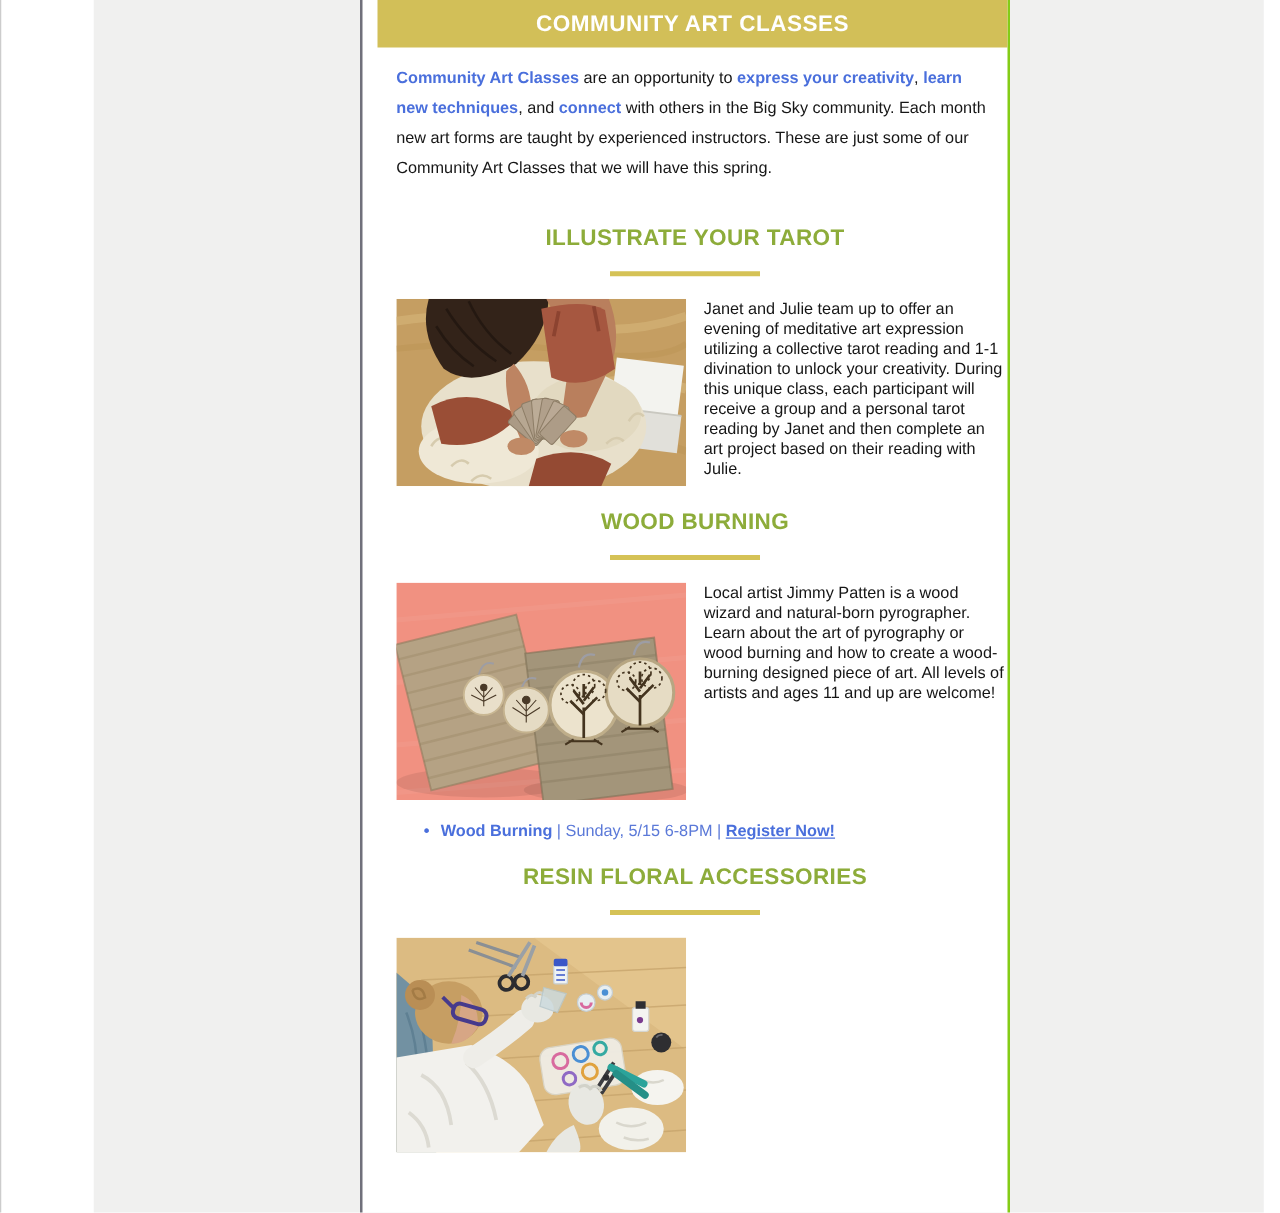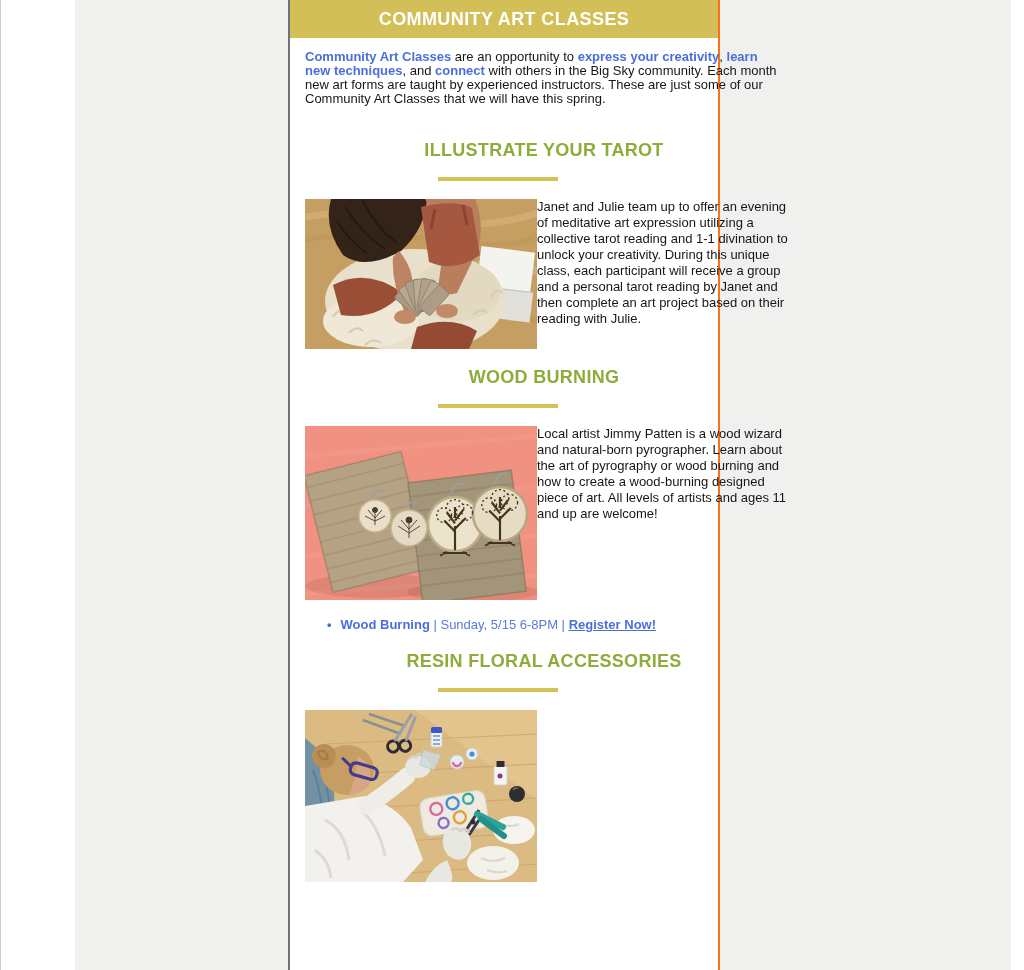--- a/index.html
+++ b/index.html
@@ -7,37 +7,37 @@
   body {
     position:relative;
     background:#ffffff;
     font-family:"Liberation Sans","DejaVu Sans",sans-serif;
     overflow:hidden;
     color:#151515;
   }
   .edge-line { position:absolute; left:0; top:0; width:1px; height:100%; background:#cccccc; }
   .gray-panel { position:absolute; left:75px; top:0; width:936px; height:100%; background:#f0f0ef; }
   .email-column {
-    position:absolute; left:288px; top:0; width:432px; height:100%;
+    position:absolute; left:288px; top:0; width:520px; height:100%;
     background:#ffffff;
-    border-left:2px solid #70707b; border-right:2px solid #f97316;
+    border-left:2px solid #70707b; border-right:2px solid #84cc16;padding-left:12px;
   }
   .header-bar { height:38px; background:#d2bf58; display:flex; align-items:center; justify-content:center; }
   .header-bar h1 { color:#ffffff; font-size:18px; font-weight:bold; letter-spacing:0.4px; }
   .content { padding:0 15px; }
-  .intro { margin-top:12px; width:478px; font-size:13px; line-height:14px; color:#161616; }
+  .intro { margin-top:12px; width:478px; font-size:13px; line-height:24px; color:#161616; }
   a.txtlink { color:#4a6fdc; font-weight:bold; text-decoration:none; cursor:pointer; }
   h2.section-heading {
     width:478px; text-align:center; color:#8dac3a; font-size:18px; font-weight:bold;
     letter-spacing:0.3px; line-height:20px;
   }
   .h2-first { margin-top:34px; }
   .h2-next  { margin-top:18px; }
   .divider { width:120px; height:4px; background:#d5c256; margin:17px auto 0 auto; position:relative; left:-6px; }
-  .row { margin-top:18px; width:486px; display:flex; align-items:flex-start; }
+  .row { margin-top:18px; width:486px; display:flex; gap:14px; align-items:flex-start; }
   .photo { flex:0 0 232px; overflow:hidden; }
   .photo svg { display:block; }
   .desc { flex:1; font-size:13px; line-height:16px; color:#161616; }
   .bullet-line { margin-top:16px; padding-left:22px; font-size:13px; color:#4a6fdc; line-height:17px; }
   .bullet-line::before { content:"\2022"; color:#4a6fdc; margin-right:9px; font-weight:bold; }
   .b-title { font-weight:bold; color:#4a6fdc; }
   .b-details { color:#5b79d8; white-space:pre; }
   a.register { color:#4a6fdc; font-weight:bold; text-decoration:underline; cursor:pointer; }
 </style>
 </head>

